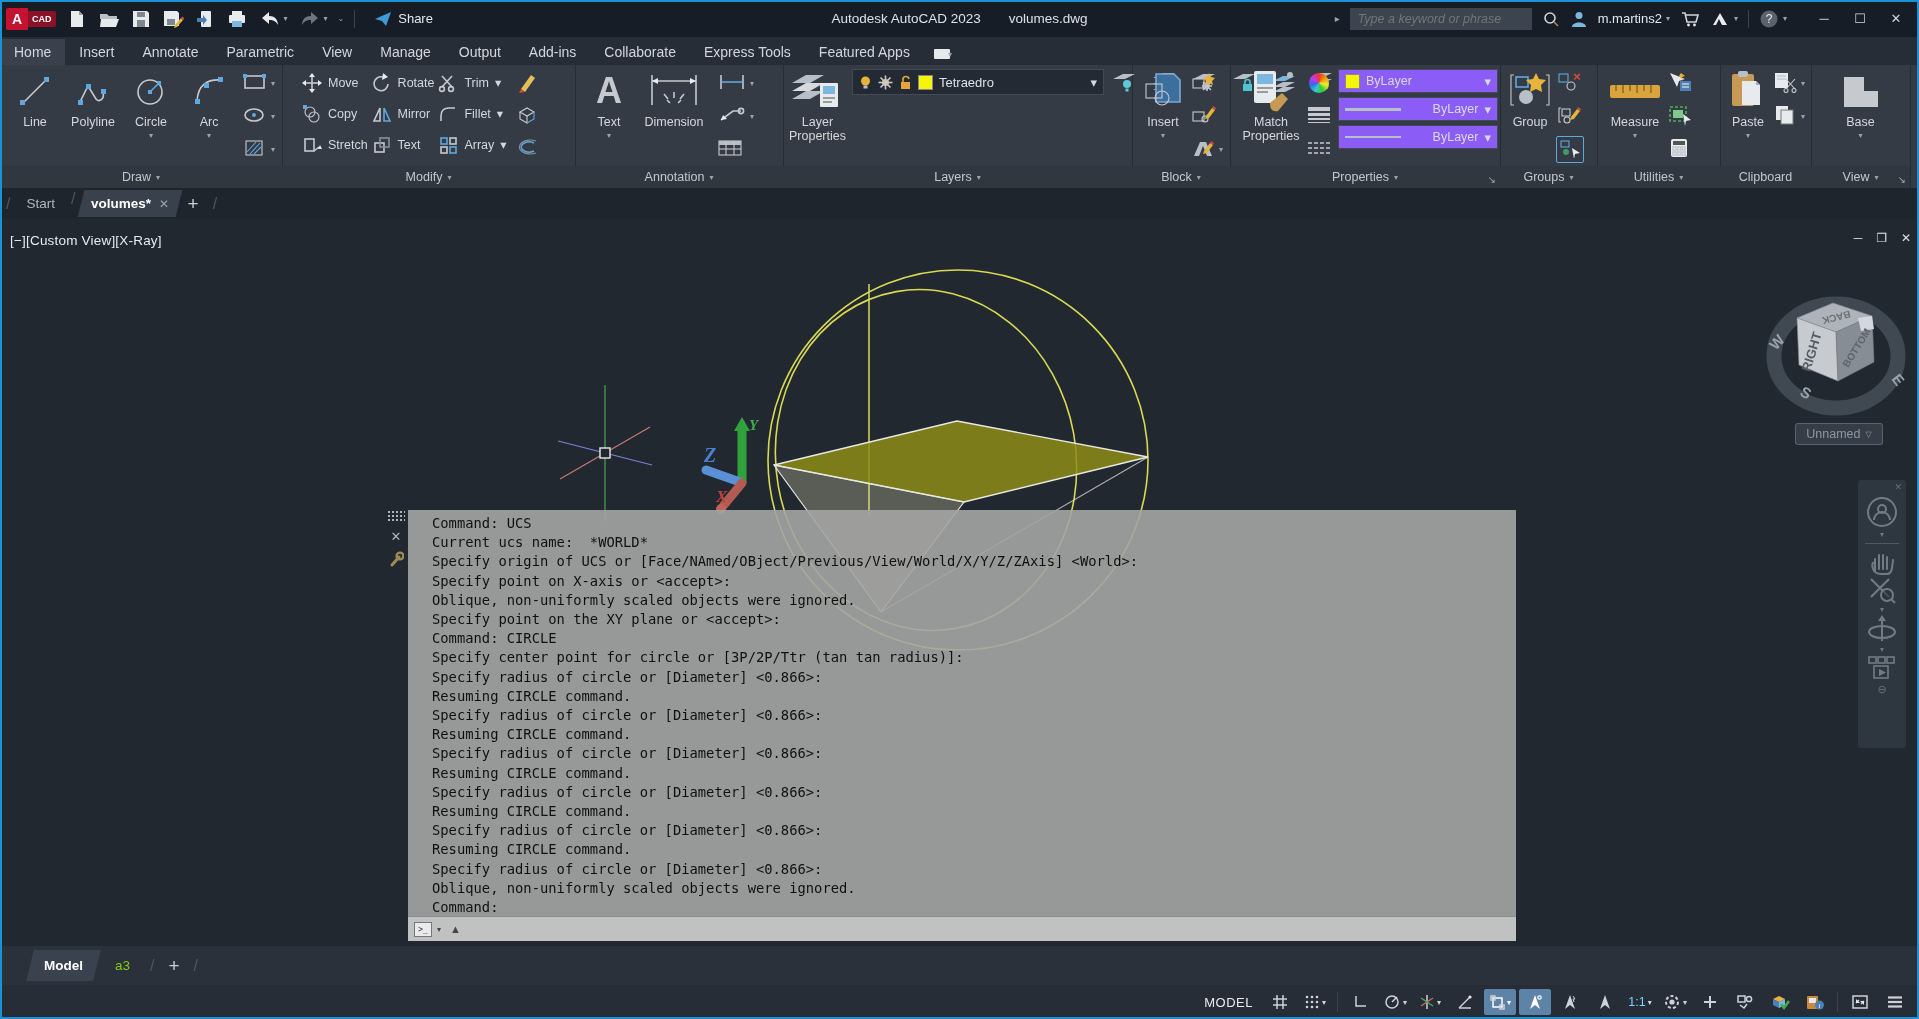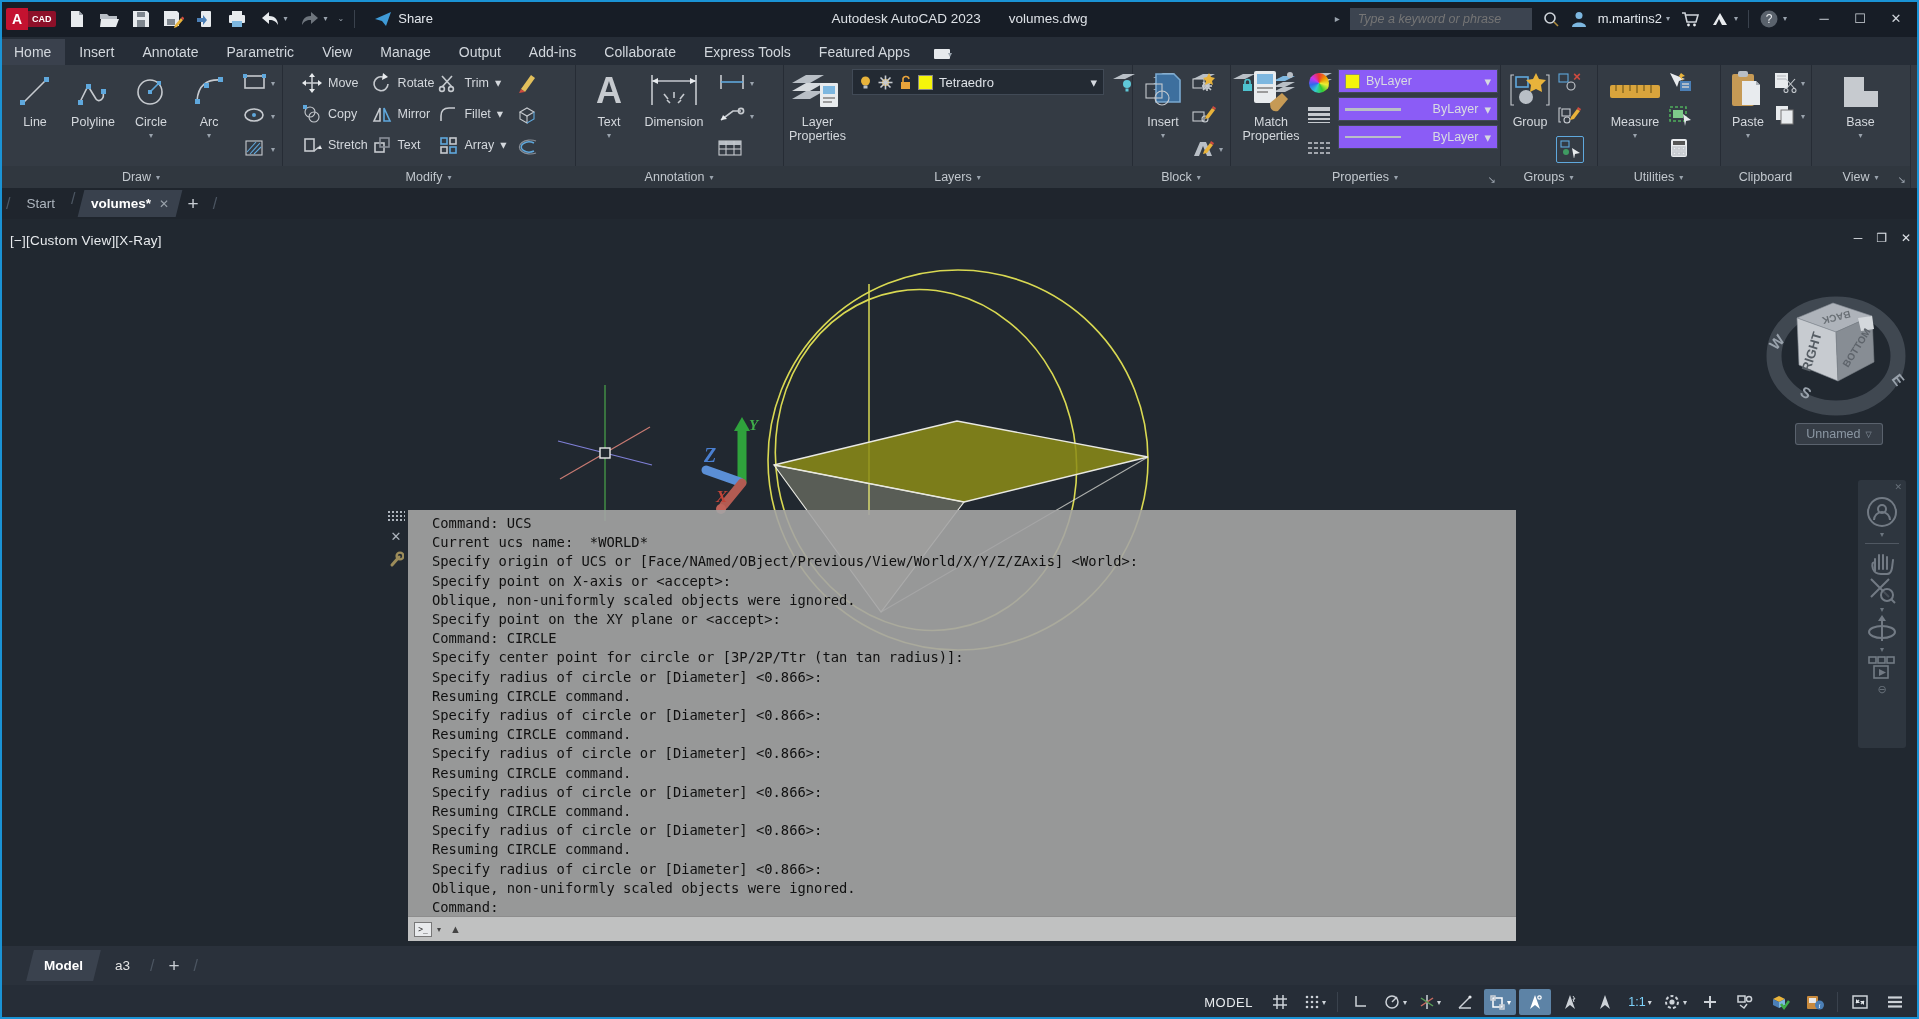--- a/index.html
+++ b/index.html
@@ -85,21 +85,21 @@
   .vcpill{left:1795px;top:204px;width:86px;height:20px;background:rgba(150,160,172,.18);border:1px solid rgba(160,170,182,.35);border-radius:3px;display:flex;align-items:center;justify-content:center;gap:5px;color:#8b97a3;font-size:12.5px;}
   
   .navbar{left:1858px;top:261px;width:48px;height:268px;background:rgba(96,106,118,.22);border-radius:3px;z-index:5;display:flex;flex-direction:column;align-items:center;}
   .navbar svg{opacity:.55;}
   .nav-dd{color:rgba(160,170,180,.55);font-size:8px;line-height:10px;}
   .nav-sep{width:34px;height:1px;background:rgba(160,170,180,.3);margin:3px 0;}
   .nav-x{align-self:flex-end;color:rgba(160,170,180,.5);font-size:9px;padding:2px 4px;}
   .nav-m{color:rgba(160,170,180,.5);font-size:11px;margin-top:2px;}
   
   .lbar{left:0;top:946px;width:1919px;height:39px;background:#2a313b;display:flex;align-items:center;z-index:46;}
-  .ltab{color:#e5e5e5;font-size:13.5px;padding:8px 14px;}
+  .ltab{color:#84cc16;font-size:13.5px;padding:8px 14px;}
   .ltab.active{background:#3a424e;color:#fff;font-weight:bold;transform:skewX(-14deg);}
   .ltab.active>span{transform:skewX(14deg);display:inline-block;}
   
   .sbar{left:0;top:985px;width:1919px;height:34px;background:#262d37;display:flex;align-items:center;justify-content:flex-end;gap:3px;padding-right:8px;box-sizing:border-box;z-index:46;}
   .sbtn{height:26px;min-width:26px;border-radius:2px;display:flex;align-items:center;justify-content:center;gap:2px;padding:0 3px;color:#cfd4da;}
   .sbtn.active{background:#5d83a6;}
   .sbtn .sdd{font-size:8px;color:#cfd4da;}
   .ssep{width:1px;height:20px;background:#3a424d;margin:0 3px;}
   .ssvg line,.ssvg path,.ssvg circle,.ssvg rect,.ssvg polyline{stroke:#cdd2d8;fill:none;stroke-width:1.5px;}
   .ssvg .fw{fill:#e3e7ea;stroke:none;}

